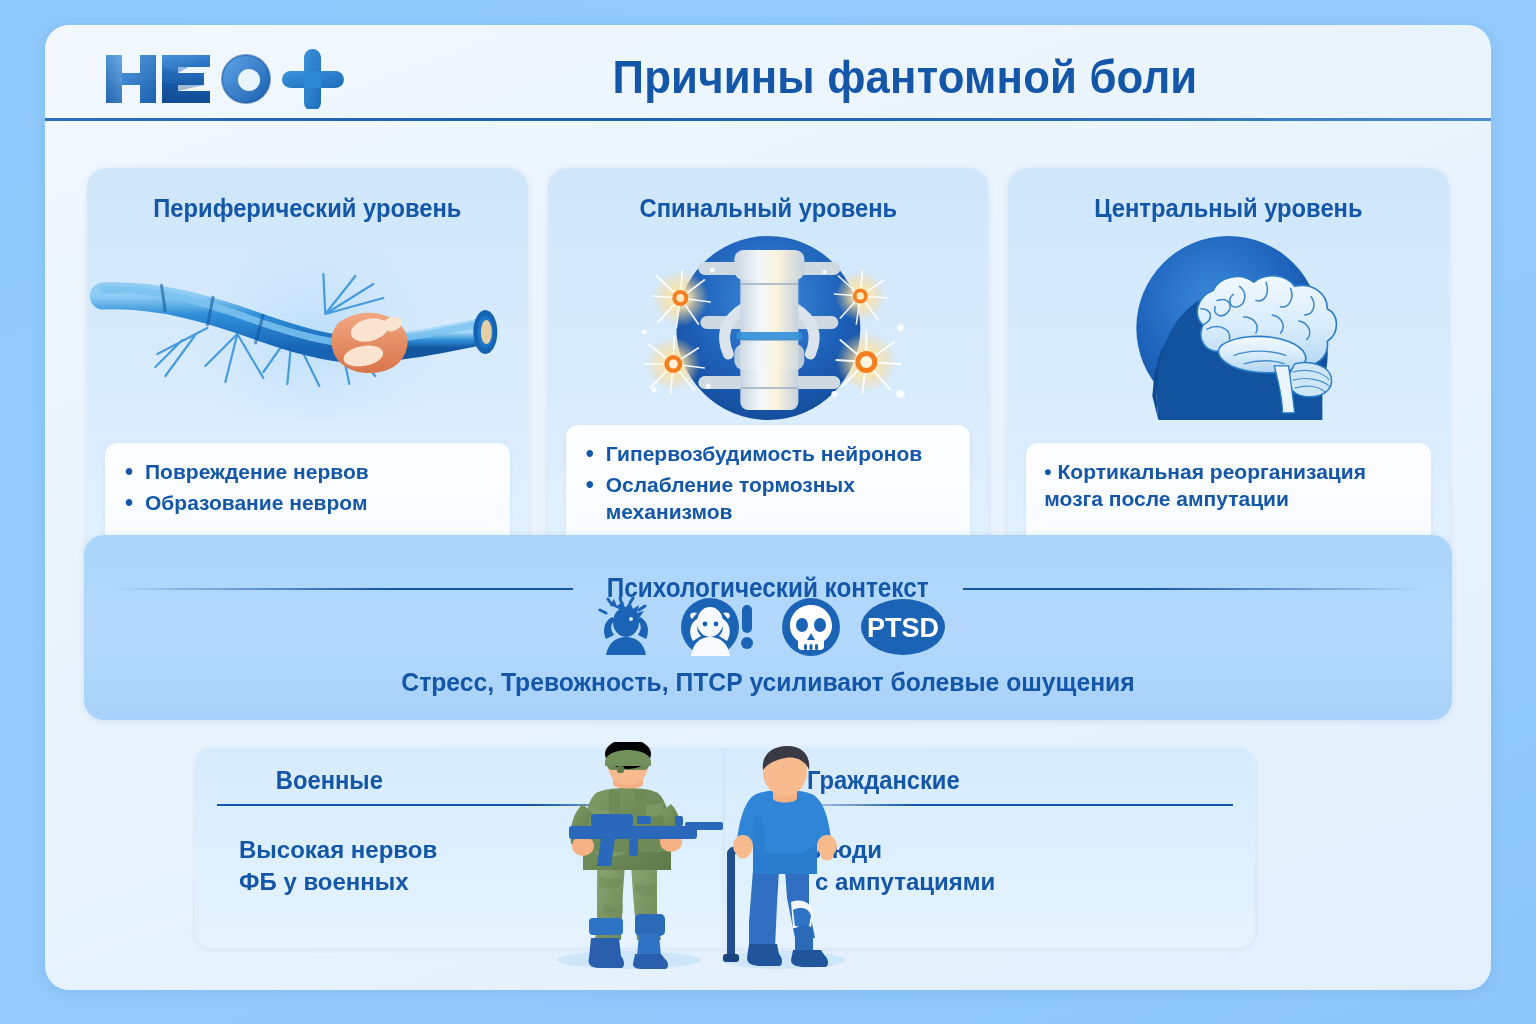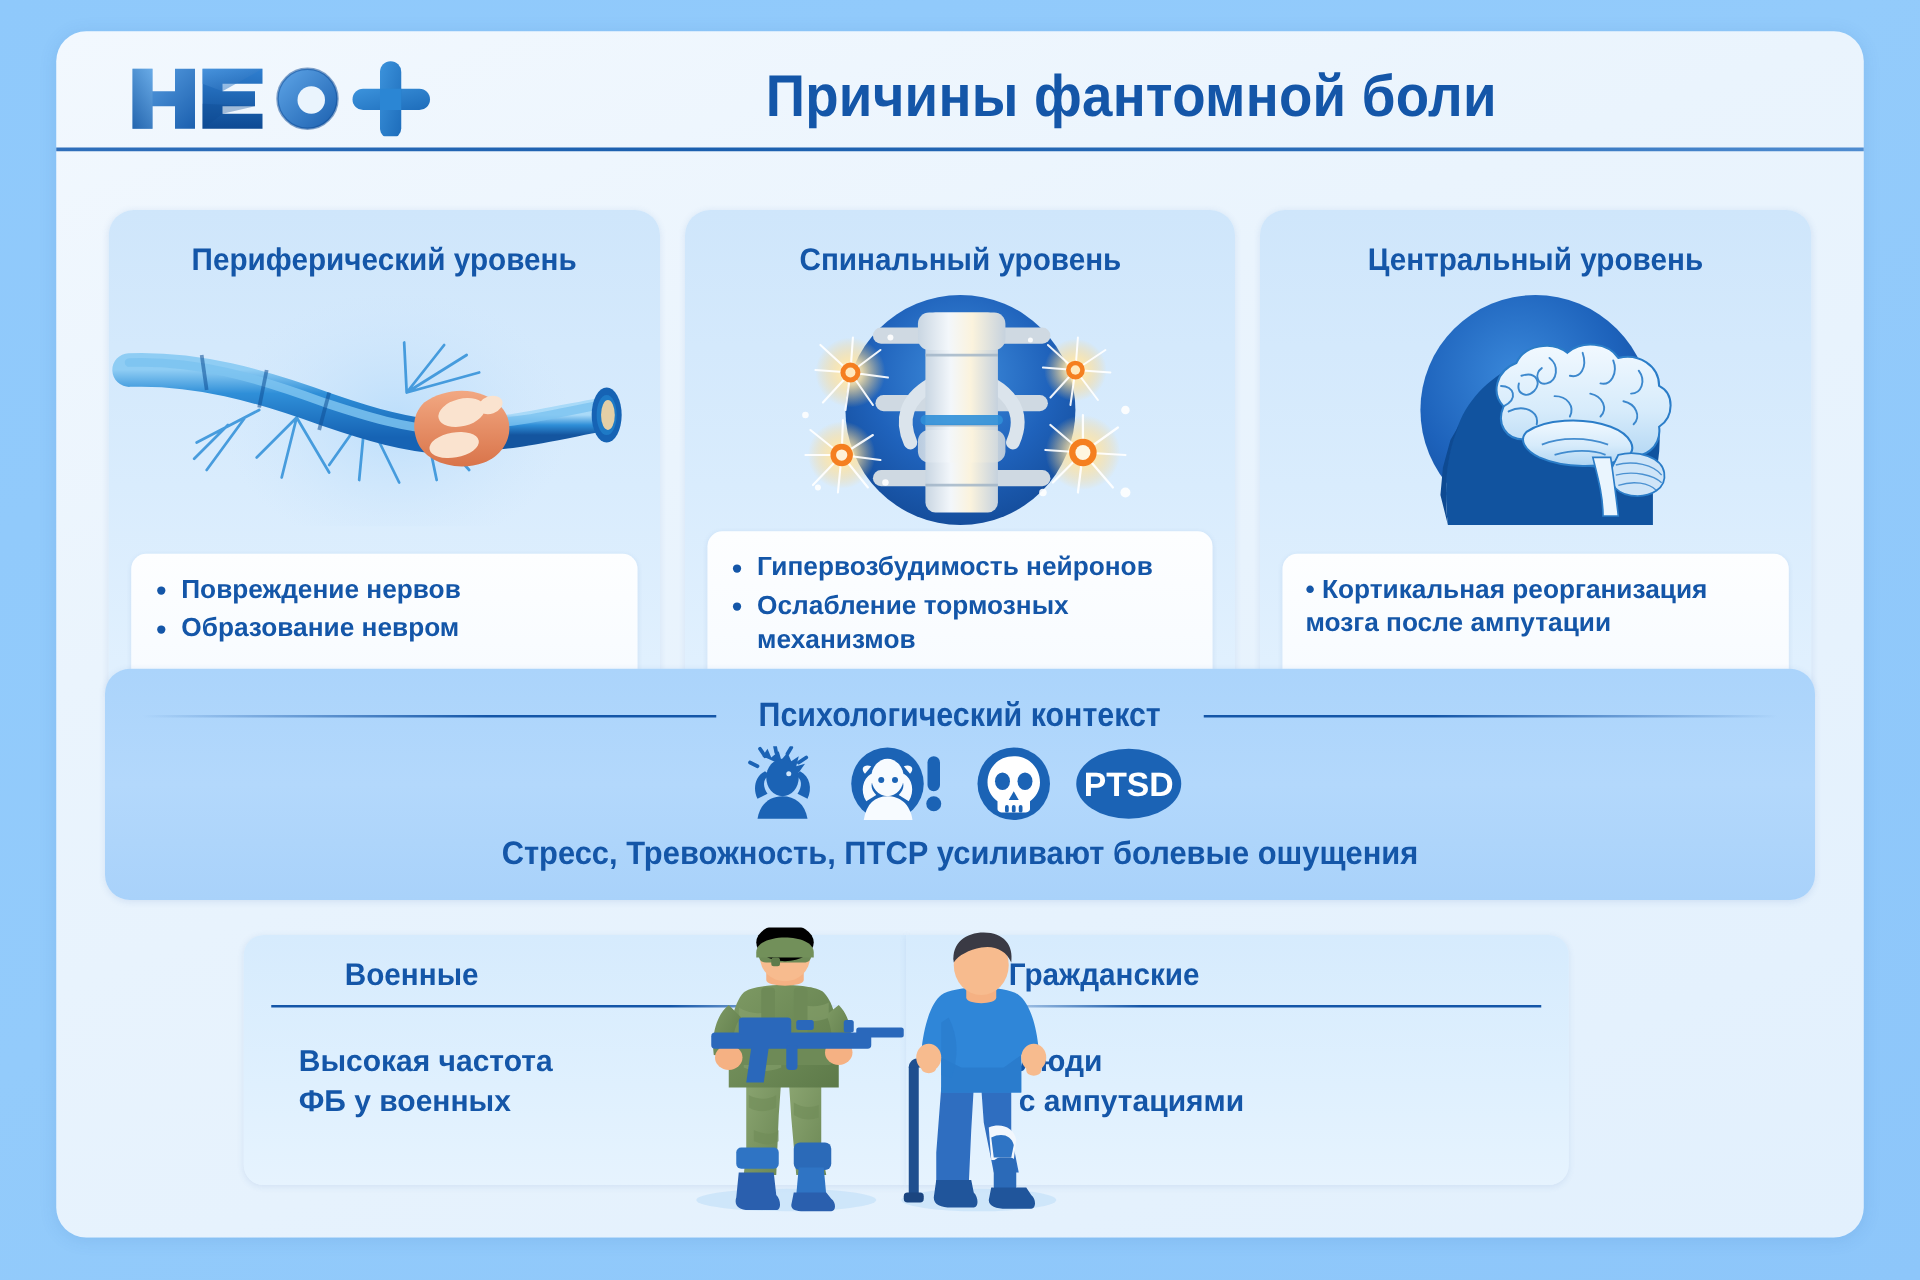--- a/index.html
+++ b/index.html
@@ -70,21 +70,21 @@
   .bullets.center li::before{ content:""; }
 
   
   .psych{
     position:absolute; left:84px; top:535px; width:1370px; height:185px;
     background:linear-gradient(180deg,#abd4fb 0%,#b3d8fc 50%,#a9d2fa 100%);
     border-radius:20px;
     box-shadow:0 1px 6px rgba(50,100,170,.12);
   }
   .psych-head{
-    position:absolute; top:22px; left:30px; right:30px;
+    position:absolute; top:38px; left:30px; right:30px;
     display:flex; align-items:center; gap:16px;
   }
   .psych-head .rule{ flex:1; height:2px;
     background:linear-gradient(90deg,rgba(21,86,168,0),#1456a8 60%,#1456a8); }
   .psych-head .rule.right{
     background:linear-gradient(90deg,#1456a8,#1456a8 40%,rgba(21,86,168,0)); }
   .psych-head .txt{
     font-size:27px; font-weight:bold; color:#1456a8; white-space:nowrap;
     transform:scaleX(.9);
   }
@@ -499,21 +499,21 @@
 
     <div class="psych-caption">Стресс, Тревожность, ПТСР усиливают болевые ошущения</div>
   </div>
 
   <div class="compare" style="left:150px; top:723px; width:1060px; height:200px;">
 
     <div class="cmp-half left">
       <div class="cmp-label">Военные</div>
       <div class="cmp-rule"></div>
       <div class="cmp-text">
-        <div>Высокая частота</div>
+        <div>Высокая нервов</div>
         <div>ФБ у военных</div>
       </div>
       <div class="figure fig-soldier">
         <svg width="206" height="228" viewBox="0 0 206 228">
           <defs>
             <linearGradient id="camo" x1="0" y1="0" x2="1" y2="1">
               <stop offset="0" stop-color="#7e9a64"></stop>
                 <stop offset="1" stop-color="#5d7a49"></stop>
             </linearGradient>
             <linearGradient id="camo2" x1="0" y1="0" x2="1" y2="1">

